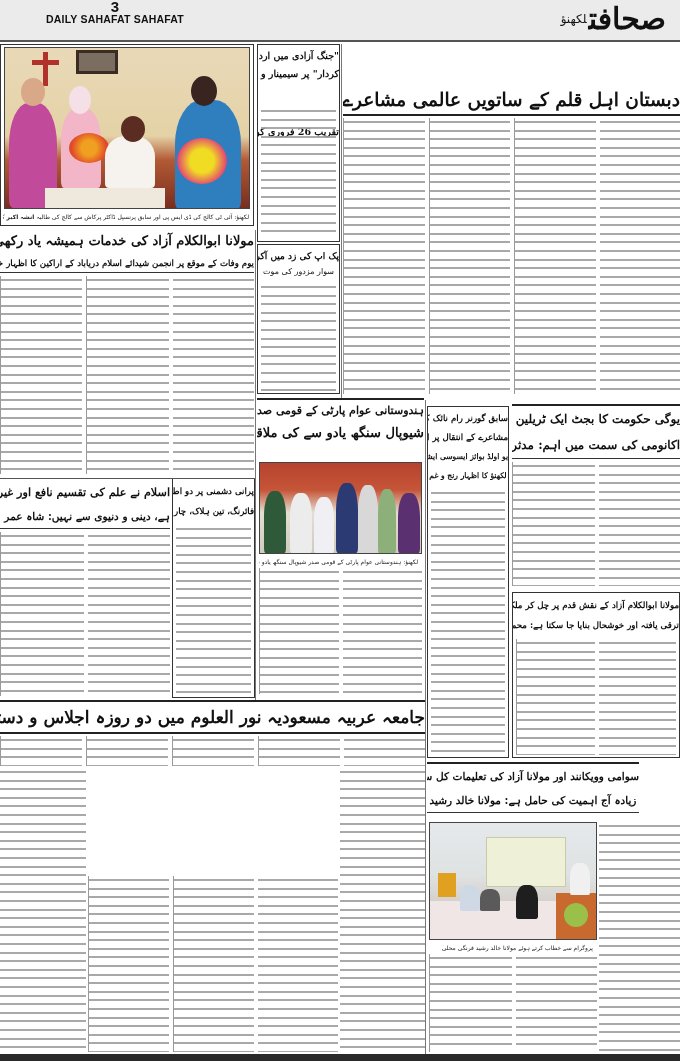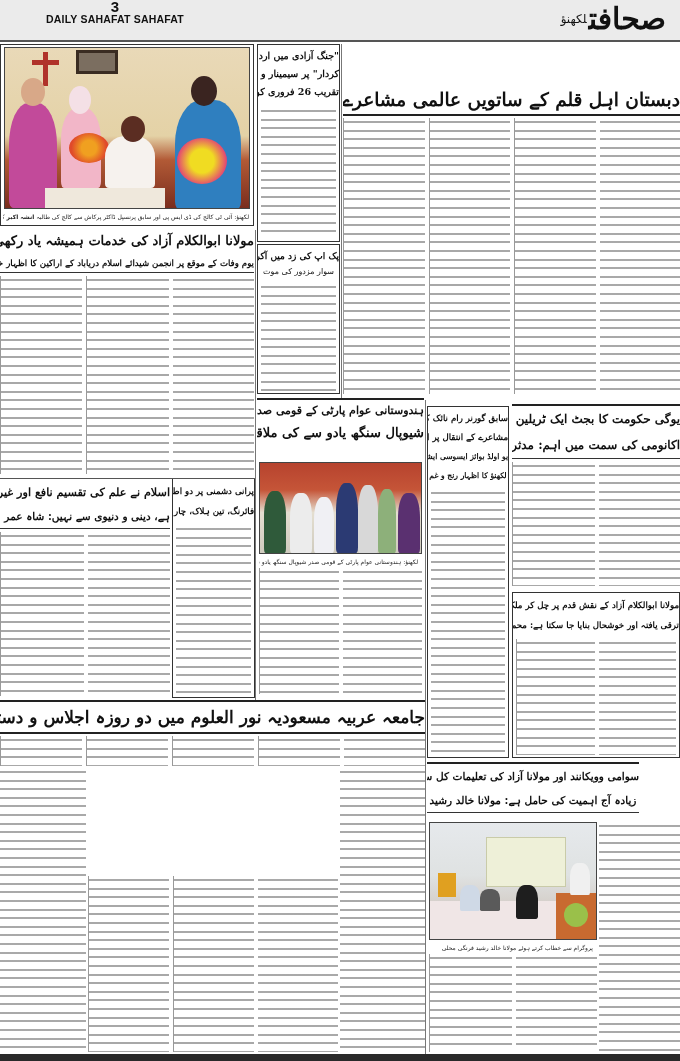--- a/index.html
+++ b/index.html
@@ -84,21 +84,21 @@
   <div class="caption" style="position:absolute;left:2px;top:166px;width:250px;">
     <span>لکھنؤ: آئی ٹی کالج کی ڈی ایس پی اور سابق پرنسپل ڈاکٹر پرکاش سے کالج کی طالبہ</span>
     <b>انشہ اکبر</b>
     <span>کو اعزاز سے نوازا۔</span>
   </div>
 </div>
 
 <div class="box bordered" style="left:257px;top:44px;width:83px;height:198px;">
   <div class="headline" style="font-size:9.5px;line-height:18px;margin-top:2px;">"جنگ آزادی میں اردو کا</div>
   <div class="headline" style="font-size:9.5px;line-height:18px;">کردار" پر سیمینار و اعزازی</div>
-  <div class="headline" style="font-size:9.5px;line-height:18px;">تقریب 26 فروری کو</div>
+  <div class="headline" style="font-size:9.5px;line-height:18px;margin-top:40px;">تقریب 26 فروری کو</div>
   <div class="txt col" style="position:absolute;left:3px;top:62px;width:75px;height:132px;"><span style="opacity:0">اسپیکر گزٹ، اطلاعات یہ ہے کہ شعبہ اردو ڈاکٹر پرنسپل اور فیکلٹی کے زیر اہتمام جنگ آزادی میں اردو کا کردار کے عنوان سے سیمینار و اعزازی تقریب 26 فروری اتوار دوپہر 12:30 بجے بی ایس پی کالج کے آڈیٹوریم میں منعقد کی جائے گی۔</span></div>
 </div>
 
 <div class="box bordered" style="left:257px;top:244px;width:83px;height:150px;">
   <div class="headline" style="font-size:9px;line-height:18px;margin-top:2px;">پک اپ کی زد میں آکر سائیکل</div>
   <div class="subhead" style="font-size:8px;line-height:14px;font-weight:normal;">سوار مزدور کی موت</div>
   <div class="txt col" style="position:absolute;left:3px;top:38px;width:75px;height:108px;"><span style="opacity:0">اعظم گڑھ (یو این آئی) ضلع کے تھانہ علاقہ کے گاؤں کے قریب پک اپ کی زد میں آکر سائیکل سوار ایک مزدور کی موت ہو گئی۔</span></div>
 </div>
 
 <div class="box" style="left:343px;top:86px;width:337px;height:310px;">

